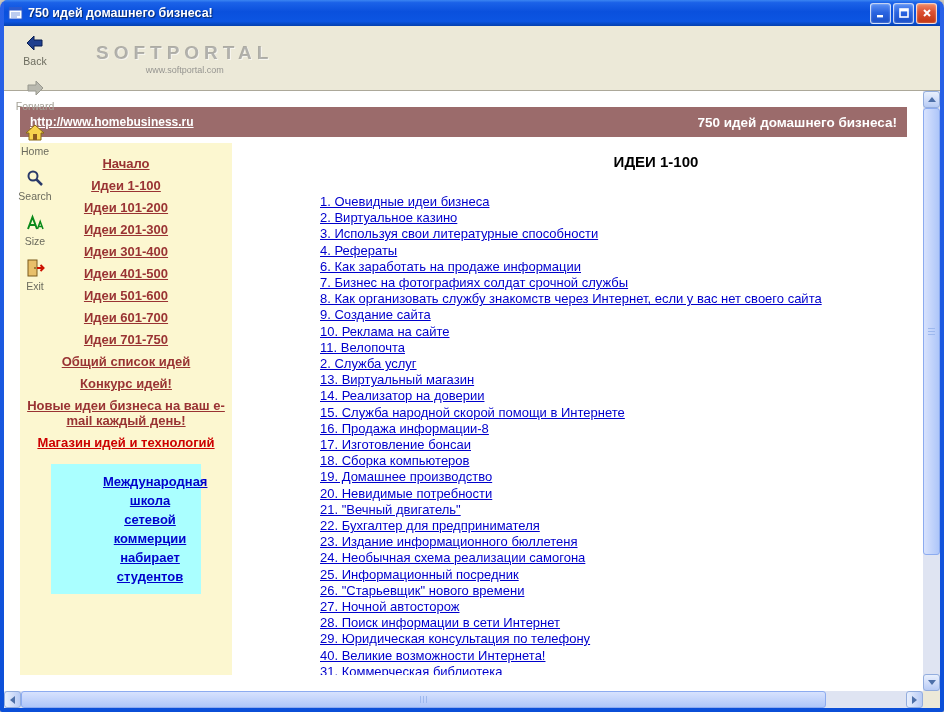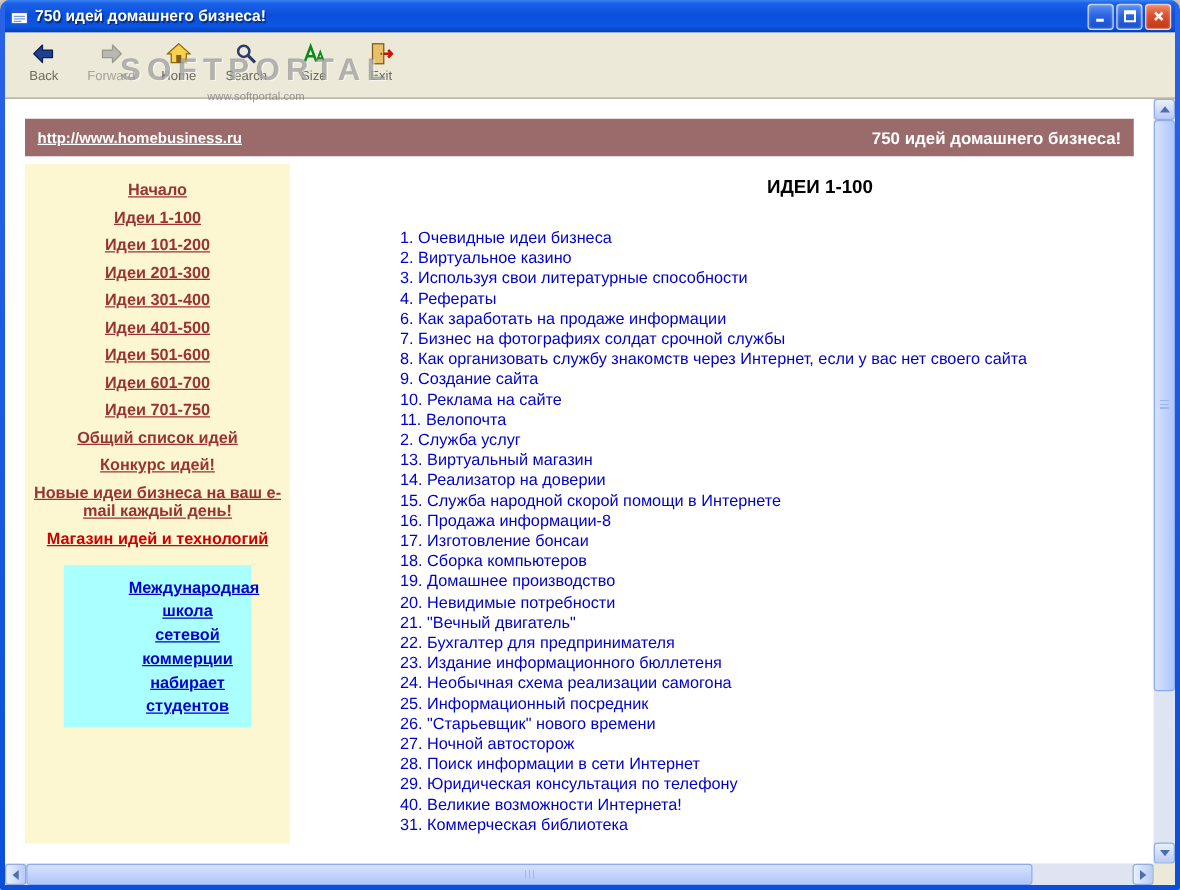--- a/index.html
+++ b/index.html
@@ -25,33 +25,33 @@
     width:21px; height:21px; border-radius:3px; border:1px solid rgba(255,255,255,.75);
     display:flex; align-items:center; justify-content:center;
     background:linear-gradient(180deg,#5c90f4 0%,#2a64e0 45%,#1a4fc8 100%);
     box-shadow:inset 0 0 2px rgba(255,255,255,.5);
   }
   .winbtn.close { background:linear-gradient(180deg,#ef8a66 0%,#dd5234 40%,#c13511 100%); }
   
   .client { flex:1; background:#ece9d8; display:flex; flex-direction:column; overflow:hidden; }
   
   .toolbar {
-    position:relative; height:53px; background:#ece9d8;
+    position:relative; height:65px; background:#ece9d8;
     border-bottom:1px solid #aca899; display:flex; align-items:flex-start;
-    padding:4px 0 0 8px; gap:8px; flex-shrink:0;
+    padding:4px 0 0 8px; gap:8px; flex-shrink:0;flex-direction:column;
   }
   .tb-btn { width:46px; display:flex; flex-direction:column; align-items:center; gap:1px; padding-top:2px; }
   .tb-icon { width:22px; height:22px; display:flex; align-items:center; justify-content:center; }
   .tb-label { font-size:10.5px; color:#6b6b5e; }
   .tb-btn.disabled .tb-label { color:#a5a398; }
   .watermark {
     position:absolute; left:92px; top:16px; pointer-events:none; text-align:center;
   }
   .watermark-title {
-    font-size:25px; font-weight:bold; letter-spacing:5px; color:rgba(110,110,110,.5);
+    font-size:19px; font-weight:bold; letter-spacing:5px; color:rgba(110,110,110,.5);
     text-shadow:1px 1px 0 rgba(255,255,255,.6);
   }
   .watermark-url { font-size:9px; color:rgba(120,120,120,.75); margin-top:1px; }
   
   .body-row { flex:1; display:flex; overflow:hidden; }
   .page { flex:1; background:#fff; padding:16px; display:flex; flex-direction:column; overflow:hidden; }
   .page-header {
     height:30px; background:#9b6b6b; flex-shrink:0;
     display:flex; align-items:center; justify-content:space-between; padding:0 10px;
   }
@@ -61,21 +61,21 @@
   
   .sidebar { width:212px; background:#fcf7d0; flex-shrink:0; padding-top:6px; text-align:center; overflow:hidden; }
   .side-link { display:block; margin:7px 6px; font-size:13px; font-weight:bold; line-height:15px; color:#993333; text-decoration:underline; }
   .side-nav .side-link:last-child { color:#cc0000; }
   .promo-box { width:150px; margin:14px auto 0; background:#aaffff; padding:8px 4px; }
   .promo-link { display:block; font-size:13px; font-weight:bold; line-height:19px; color:#0000cc; text-decoration:underline;margin-left:48px; }
   
   .main { flex:1; padding:6px 0 0 88px; overflow:visible; }
   .main h1 { width:672px; text-align:center; font-size:15px; font-weight:bold; color:#000; margin-top:4px; }
   .links { width:505px; margin-top:24px; }
-  .idea-link { display:block; font-size:13px; line-height:16.2px; color:#0000cc; }
+  .idea-link { display:block; font-size:13px; line-height:16.2px; color:#0000cc; text-decoration:underline; }
   
   .vscroll { width:17px; flex-shrink:0; display:flex; flex-direction:column; background:#dfe4f2; }
   .scroll-btn {
     width:17px; height:17px; flex-shrink:0; border:1px solid #93adde; border-radius:3px;
     background:linear-gradient(180deg,#e9f0fd 0%,#cfdcf9 55%,#b7cbf5 100%);
     display:flex; align-items:center; justify-content:center;
   }
   .hscroll .scroll-btn { background:linear-gradient(90deg,#e9f0fd 0%,#cfdcf9 55%,#b7cbf5 100%); }
   .vtrack { flex:1; position:relative; }
   .vthumb {

